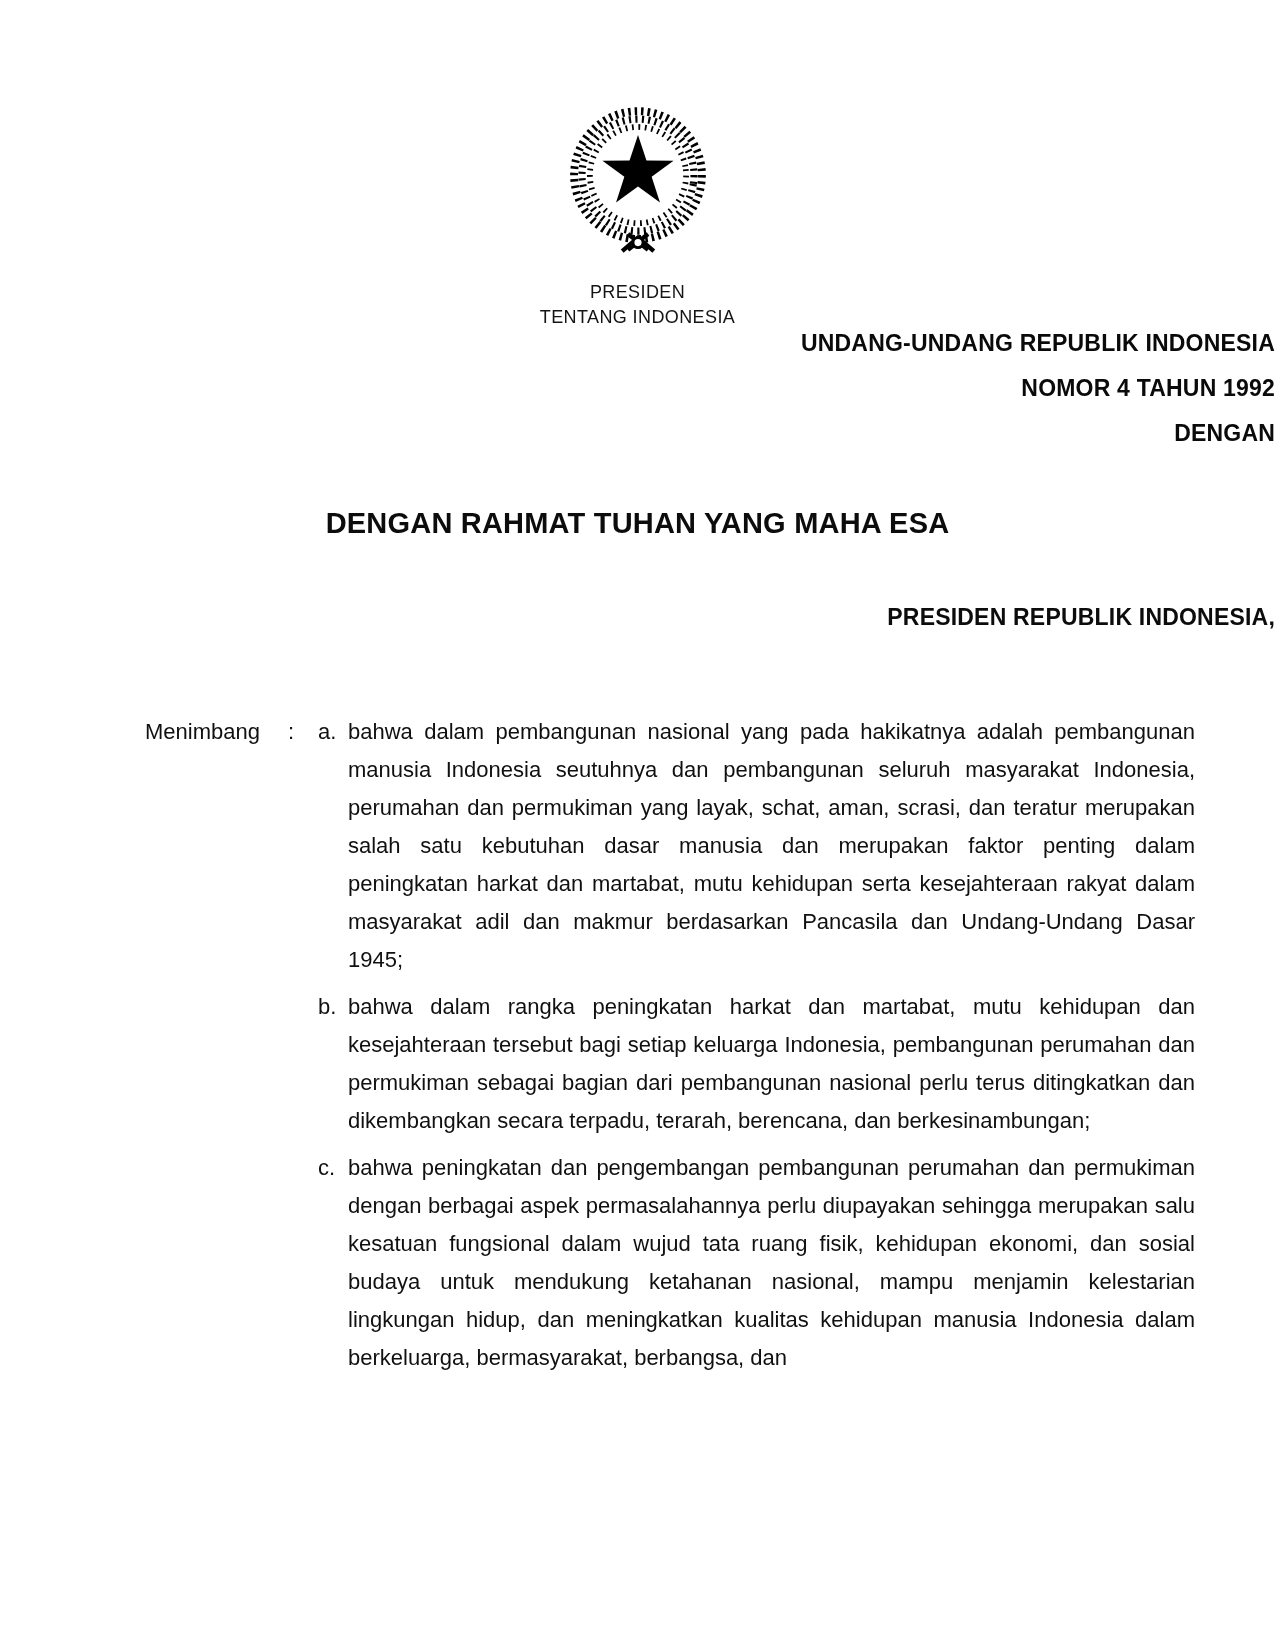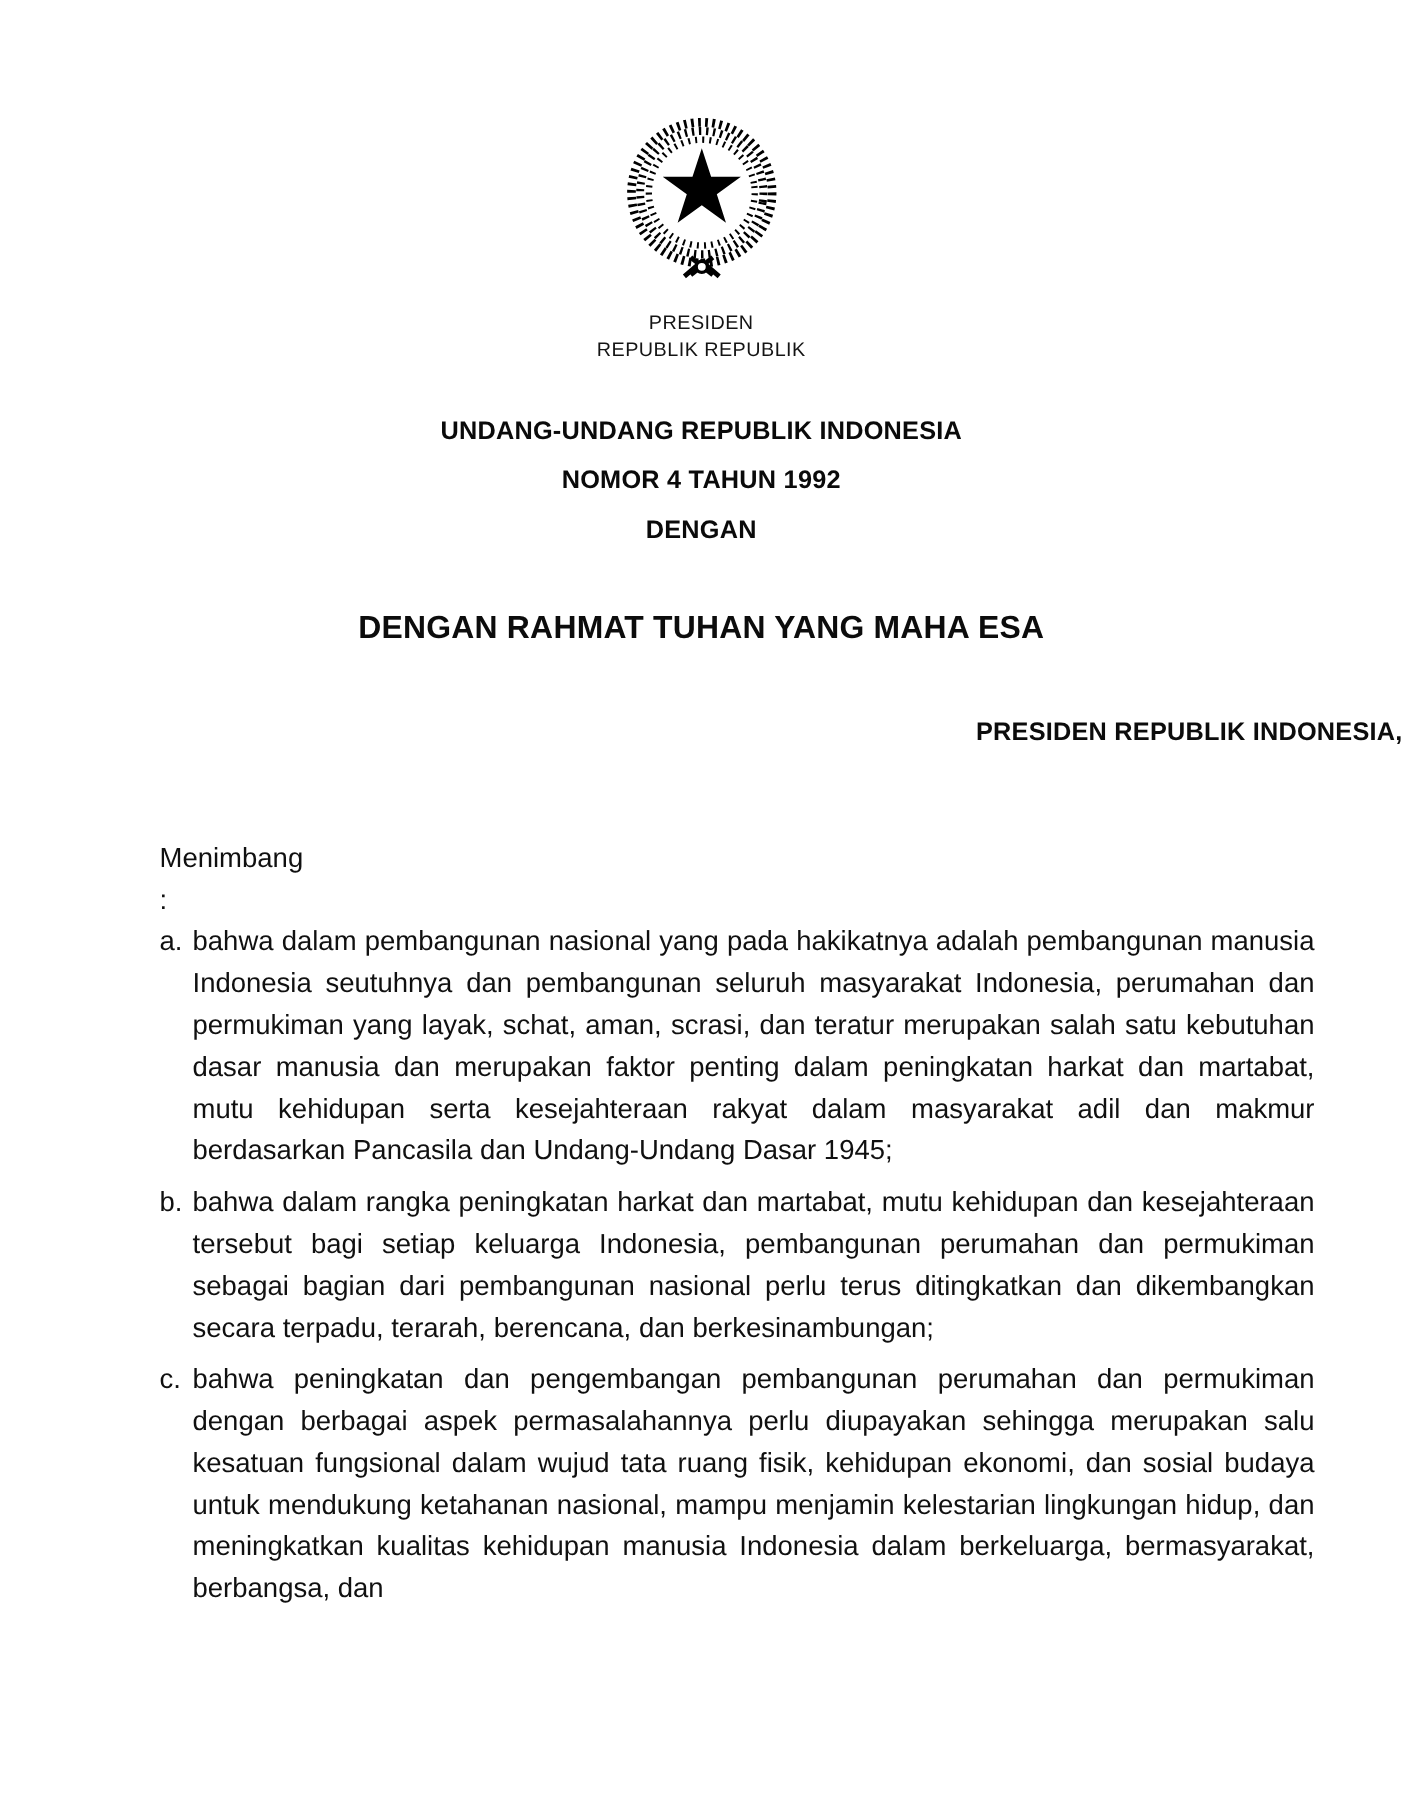--- a/index.html
+++ b/index.html
@@ -16,22 +16,21 @@
   .center-header { text-align: center; padding-top: 98px; }
   .seal { display: inline-block; }
   .org-name {
     margin-top: 8px;
     font-size: 18px;
     line-height: 25px;
     letter-spacing: 0.4px;
     color: #141414;
   }
   .doc-title {
-    margin-top: 47px;
-    text-align: center;
+    text-align: right;
     font-weight: bold;
     font-size: 23px;
     letter-spacing: 0.2px;
     color: #0a0a0a;
   }
   .doc-title .t-line { height: 45px; }
   .invocation {
     margin-top: 42px;
     text-align: center;
     font-weight: bold;
@@ -43,24 +42,23 @@
     text-align: right;
     font-weight: bold;
     font-size: 23px;
     letter-spacing: 0.2px;
   }
   .considerations {
     display: flex;
     margin-top: 82px;
     padding-left: 145px;
     padding-right: 80px;
-    font-size: 25px;
+    font-size: 22px;
     line-height: 38px;
     color: #101010;
-    flex-direction: column;
   }
   .cons-label { width: 143px; flex: none; }
   .cons-colon { width: 30px; flex: none; }
   .cons-items { flex: 1; min-width: 0; }
   .cons-item { display: flex; margin-bottom: 9px; }
   .item-marker { width: 30px; flex: none; }
   .item-text {
     flex: 1;
     text-align: justify;
     text-justify: inter-word;
@@ -83,21 +81,21 @@
         <g stroke="#000000" stroke-width="6" fill="none">
           <path d="M88,212 L110,193 L132,212"></path>
           <path d="M96,188 L124,210"></path>
           <path d="M124,188 L96,210"></path>
         </g>
         <circle cx="110" cy="200" r="7" fill="#ffffff" stroke="#000000" stroke-width="4"></circle>
       </svg>
     </span>
     <div class="org-name">
       <div>PRESIDEN</div>
-      <div>REPUBLIK REPUBLIK</div>
+      <div>TENTANG INDONESIA</div>
     </div>
   </div>
 
   <div class="doc-title">
     <div class="t-line">UNDANG-UNDANG REPUBLIK INDONESIA</div>
     <div class="t-line">NOMOR 4 TAHUN 1992</div>
     <div class="t-line">DENGAN</div>
   </div>
 
   <div class="invocation">DENGAN RAHMAT TUHAN YANG MAHA ESA</div>

